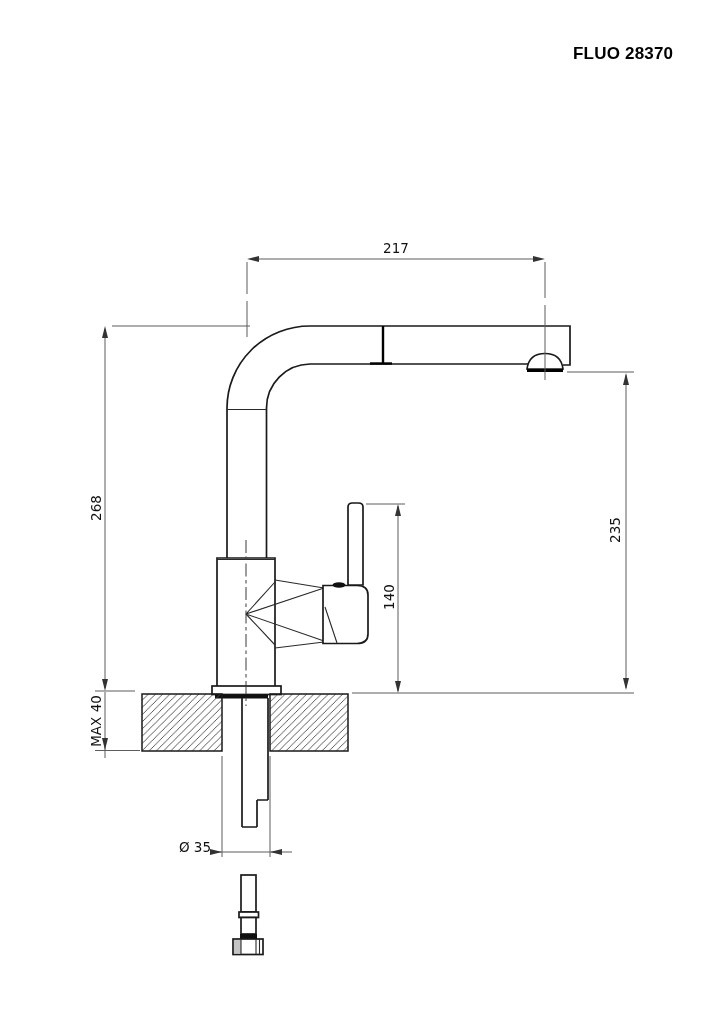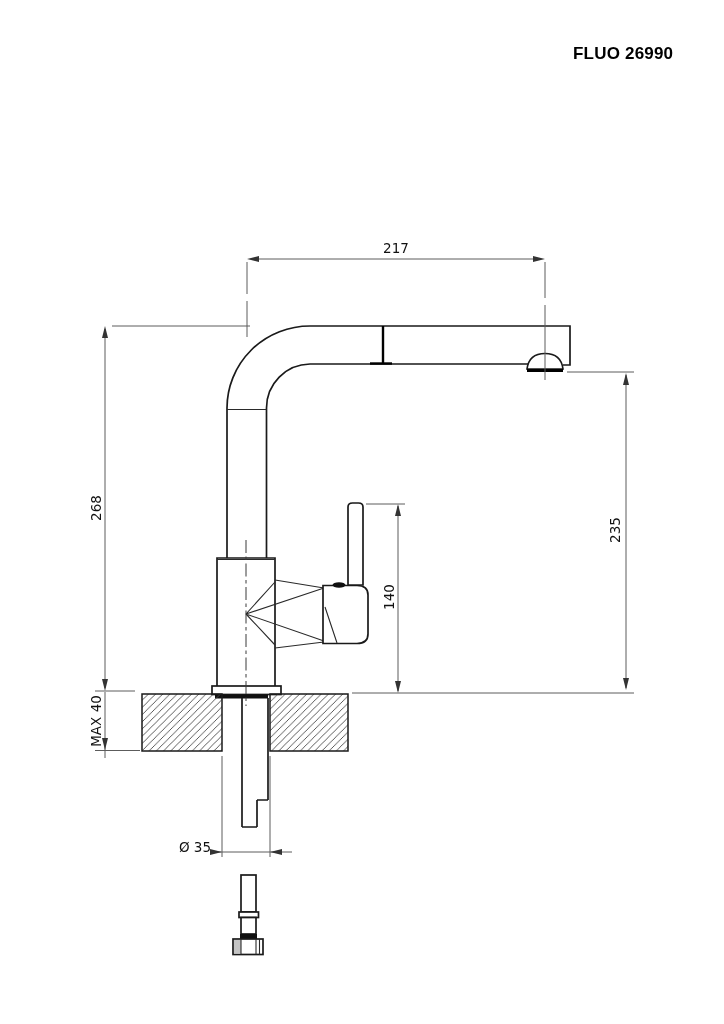--- a/index.html
+++ b/index.html
@@ -20,21 +20,21 @@
   .cl{stroke:#3a3a3a;stroke-width:1;fill:none;stroke-dasharray:13 3.5 3.5 3.5;}
   .arr{fill:#333;stroke:none;}
   .dtext{font-family:"DejaVu Sans","Liberation Sans",sans-serif;font-size:13.5px;fill:#111;}
   .slab{fill:url(#hatch);stroke:#1a1a1a;stroke-width:1.5;}
   .whitefill{fill:#fff;stroke:#1a1a1a;stroke-width:1.7;}
   .darkfill{fill:#101010;stroke:none;}
 </style>
 </head>
 <body>
 
-<div class="title">FLUO 26990</div>
+<div class="title">FLUO 28370</div>
 
 <svg width="724" height="1024" viewBox="0 0 724 1024">
   <defs>
     <pattern id="hatch" width="7.2" height="7.2" patternUnits="userSpaceOnUse">
       <path d="M0,7.2 L7.2,0" stroke="#4a4a4a" stroke-width="0.9"></path>
       <path d="M-1.2,1.2 L1.2,-1.2" stroke="#4a4a4a" stroke-width="0.9"></path>
       <path d="M6,8.4 L8.4,6" stroke="#4a4a4a" stroke-width="0.9"></path>
     </pattern>
   </defs>
 

